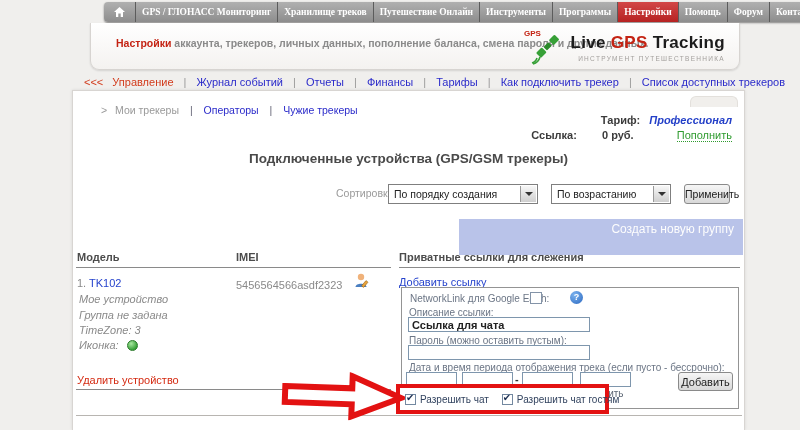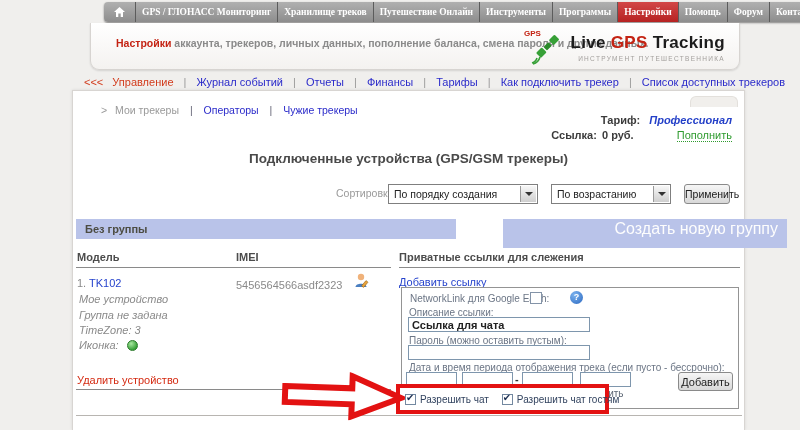--- a/index.html
+++ b/index.html
@@ -45,41 +45,41 @@
 
   .tabs-row { position:absolute; left:28px; top:13px; font-size:10.5px; white-space:nowrap; }
   .tabs-row .marker { color:#999; margin-right:5px; }
   .tabs-row .current { color:#999; }
   .tabs-row .sep { color:#667; margin:0 8px; }
   .tabs-row .blue-link { color:#2b2bca; cursor:pointer; }
 
   .account { position:absolute; right:12px; top:22px; text-align:right; font-size:11px; line-height:15px; }
   .account .lbl { color:#3b3b3b; font-weight:bold; }
   .account .tariff { color:#2440c8; font-weight:bold; font-style:italic; margin-left:6px; }
-  .account .bal { color:#3b3b3b; font-weight:bold; margin-left:2px; }
+  .account .bal { color:#3b3b3b; font-weight:bold; margin-left:22px; }
   .account .topup { color:#2e9b2e; margin-left:40px; border-bottom:1px dotted #2e9b2e; cursor:pointer; font-weight:normal; }
 
   .page-title { position:absolute; left:0; top:60px; width:100%; text-align:center;
             font-size:13.5px; font-weight:bold; color:#4a4a4a; }
 
   .sort-row-label { position:absolute; left:263px; top:96px; font-size:10.5px; color:#9a9a9a; }
   .select { position:absolute; height:20px; background:#fff; border:1px solid #7f7f7f;
             font-size:10.5px; color:#222; line-height:18px; padding:0 20px 0 5px; cursor:pointer; white-space:nowrap; overflow:hidden; }
   .select .arrow-btn { position:absolute; right:1px; top:1px; bottom:1px; width:16px;
             background:linear-gradient(#f7f7f7,#cfcfcf); border-left:1px solid #999;
             display:flex; align-items:center; justify-content:center; }
   .select .arrow-btn::after { content:""; border:4px solid transparent; border-top-color:#333; margin-top:4px; }
   .btn { background:linear-gradient(#f6f6f6,#d8d8d8); border:1px solid #8a8a8a; border-radius:3px;
             font-size:10.5px; color:#222; text-align:center; cursor:pointer; font-family:"Liberation Sans", sans-serif; }
   .apply-btn { position:absolute; left:611px; top:93px; width:46px; height:20px; }
 
   .group-bar-left  { position:absolute; left:3px;  top:128px; width:380px; height:20px; background:#b9c3e9;
             font-size:11px; font-weight:bold; color:#4c4c42; line-height:20px; padding-left:9px; }
-  .group-bar-right { position:absolute; left:386px; top:128px; width:284px; height:29px; background:#b9c3e9;
-            font-size:16px; color:#fdfdfd; line-height:20px; text-align:right; padding-right:9px; cursor:pointer;margin-left:44px; }
+  .group-bar-right { position:absolute; left:386px; top:128px; width:284px; height:36px; background:#b9c3e9;
+            font-size:12px; color:#fdfdfd; line-height:20px; text-align:right; padding-right:9px; cursor:pointer; }
 
   .col-head { position:absolute; top:160px; font-size:11px; font-weight:bold; color:#4c4c4c; }
   .head-line { position:absolute; top:176px; height:1px; background:#8a8a8a; }
 
   .dev-line { position:absolute; font-size:11px; white-space:nowrap; }
   .idx { color:#8a8a8a; }
   .model-link { color:#2643cc; cursor:pointer; }
   .ital { font-style:italic; color:#8a8a8a; }
   .status-dot { display:inline-block; width:11px; height:11px; border-radius:50%;
             background:radial-gradient(circle at 35% 30%, #a8e8a0, #3aa23a 70%); border:1px solid #2a7a2a;
@@ -212,21 +212,20 @@
     <div class="select" style="left:315px; top:93px; width:150px;">
       <span>По порядку создания</span>
       <span class="arrow-btn"></span>
     </div>
     <div class="select" style="left:478px; top:93px; width:120px;">
       <span>По возрастанию</span>
       <span class="arrow-btn"></span>
     </div>
     <button class="btn apply-btn">Применить</button>
 
-    <div class="group-bar-left">Без группы</div>
     <div class="group-bar-right">Создать новую группу</div>
 
     <div class="col-head" style="left:4px;">Модель</div>
     <div class="col-head" style="left:163px;">IMEI</div>
     <div class="col-head" style="left:326px;">Приватные ссылки для слежения</div>
     <div class="head-line" style="left:3px; width:315px;"></div>
     <div class="head-line" style="left:326px; width:341px;"></div>
 
     <div class="dev-line" style="left:4px; top:186px;">
       <span class="idx">1.</span>

